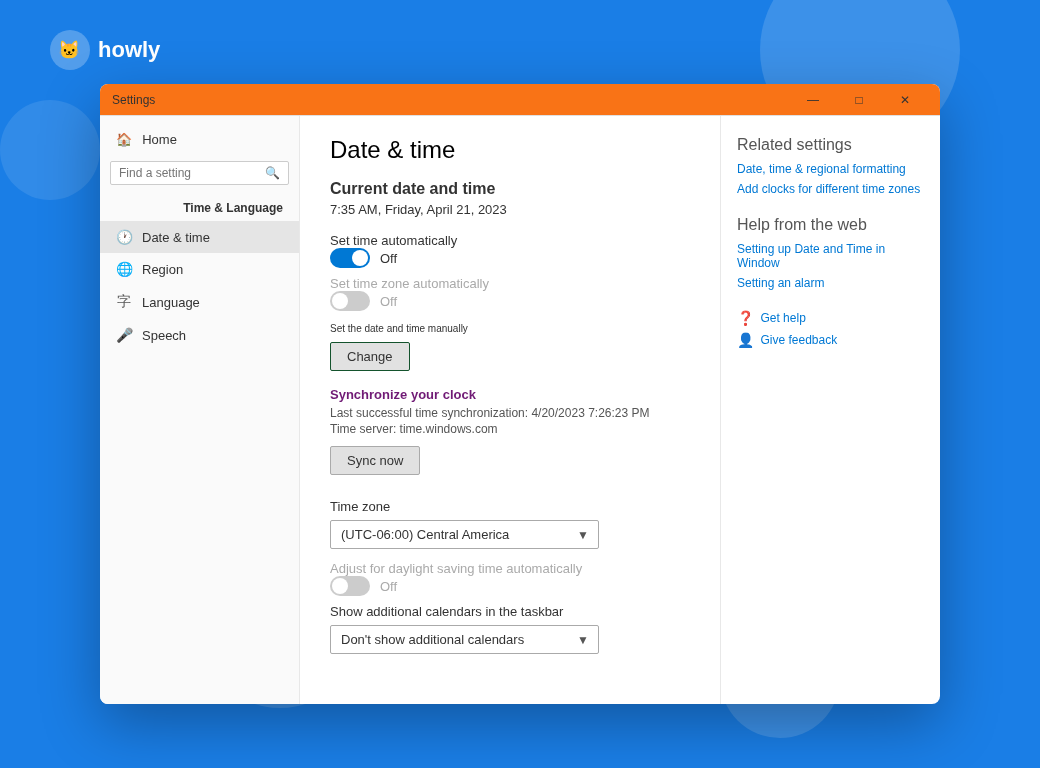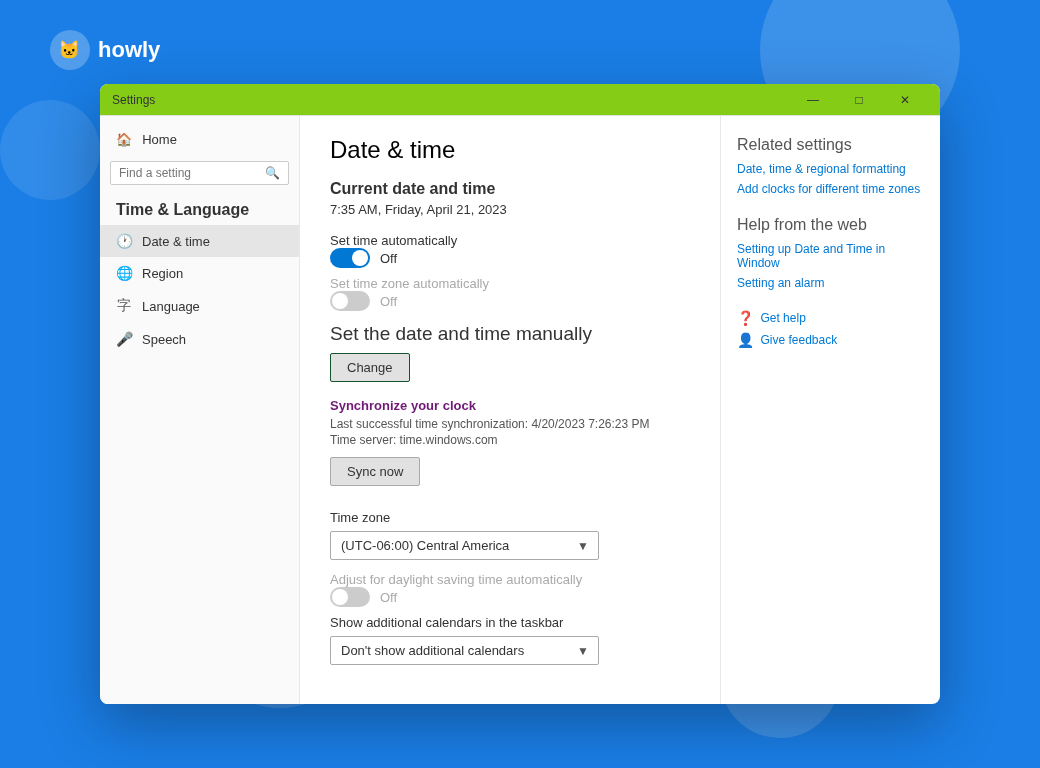--- a/index.html
+++ b/index.html
@@ -60,21 +60,21 @@
       background: white;
       border-radius: 8px;
       box-shadow: 0 20px 60px rgba(0,0,0,0.3);
       display: flex;
       flex-direction: column;
       overflow: hidden;
     }
 
     
     .titlebar {
-      background: #84cc16;
+      background: #f97316;
       height: 32px;
       display: flex;
       align-items: center;
       padding: 0 12px;
       border-bottom: 1px solid #e0e0e0;
       flex-shrink: 0;
     }
     .titlebar-title {
       font-size: 12px;
       color: #333;
@@ -133,25 +133,26 @@
     .sidebar-search input {
       border: none;
       outline: none;
       font-size: 12px;
       color: #a21caf;
       width: 100%;
       background: transparent;
     }
     .sidebar-search-icon { font-size: 12px; color: #555; }
     .sidebar-section-header {
-      font-size: 16px;
+      font-size: 12px;
       font-weight: 600;
       color: #333;
       padding: 6px 16px 6px;
       margin-top: 4px;
+      text-align: right;
     }
     .sidebar-item {
       display: flex;
       align-items: center;
       gap: 10px;
       padding: 8px 16px;
       font-size: 13px;
       color: #333;
       cursor: pointer;
     }
@@ -212,21 +213,21 @@
       position: absolute;
       top: 2px;
       transition: left 0.2s;
     }
     .toggle.on .toggle-thumb { left: 22px; }
     .toggle.off .toggle-thumb { left: 2px; }
     .toggle-text { font-size: 13px; color: #333; }
     .toggle-text.disabled { color: #aaa; }
 
     .subsection-label {
-      font-size: 19px;
+      font-size: 10px;
       color: #333;
       margin-top: 12px;
       margin-bottom: 8px;
     }
 
     
     .btn-change {
       background: #e1e1e1;
       border: 1px solid #14532d;
       padding: 6px 16px;

